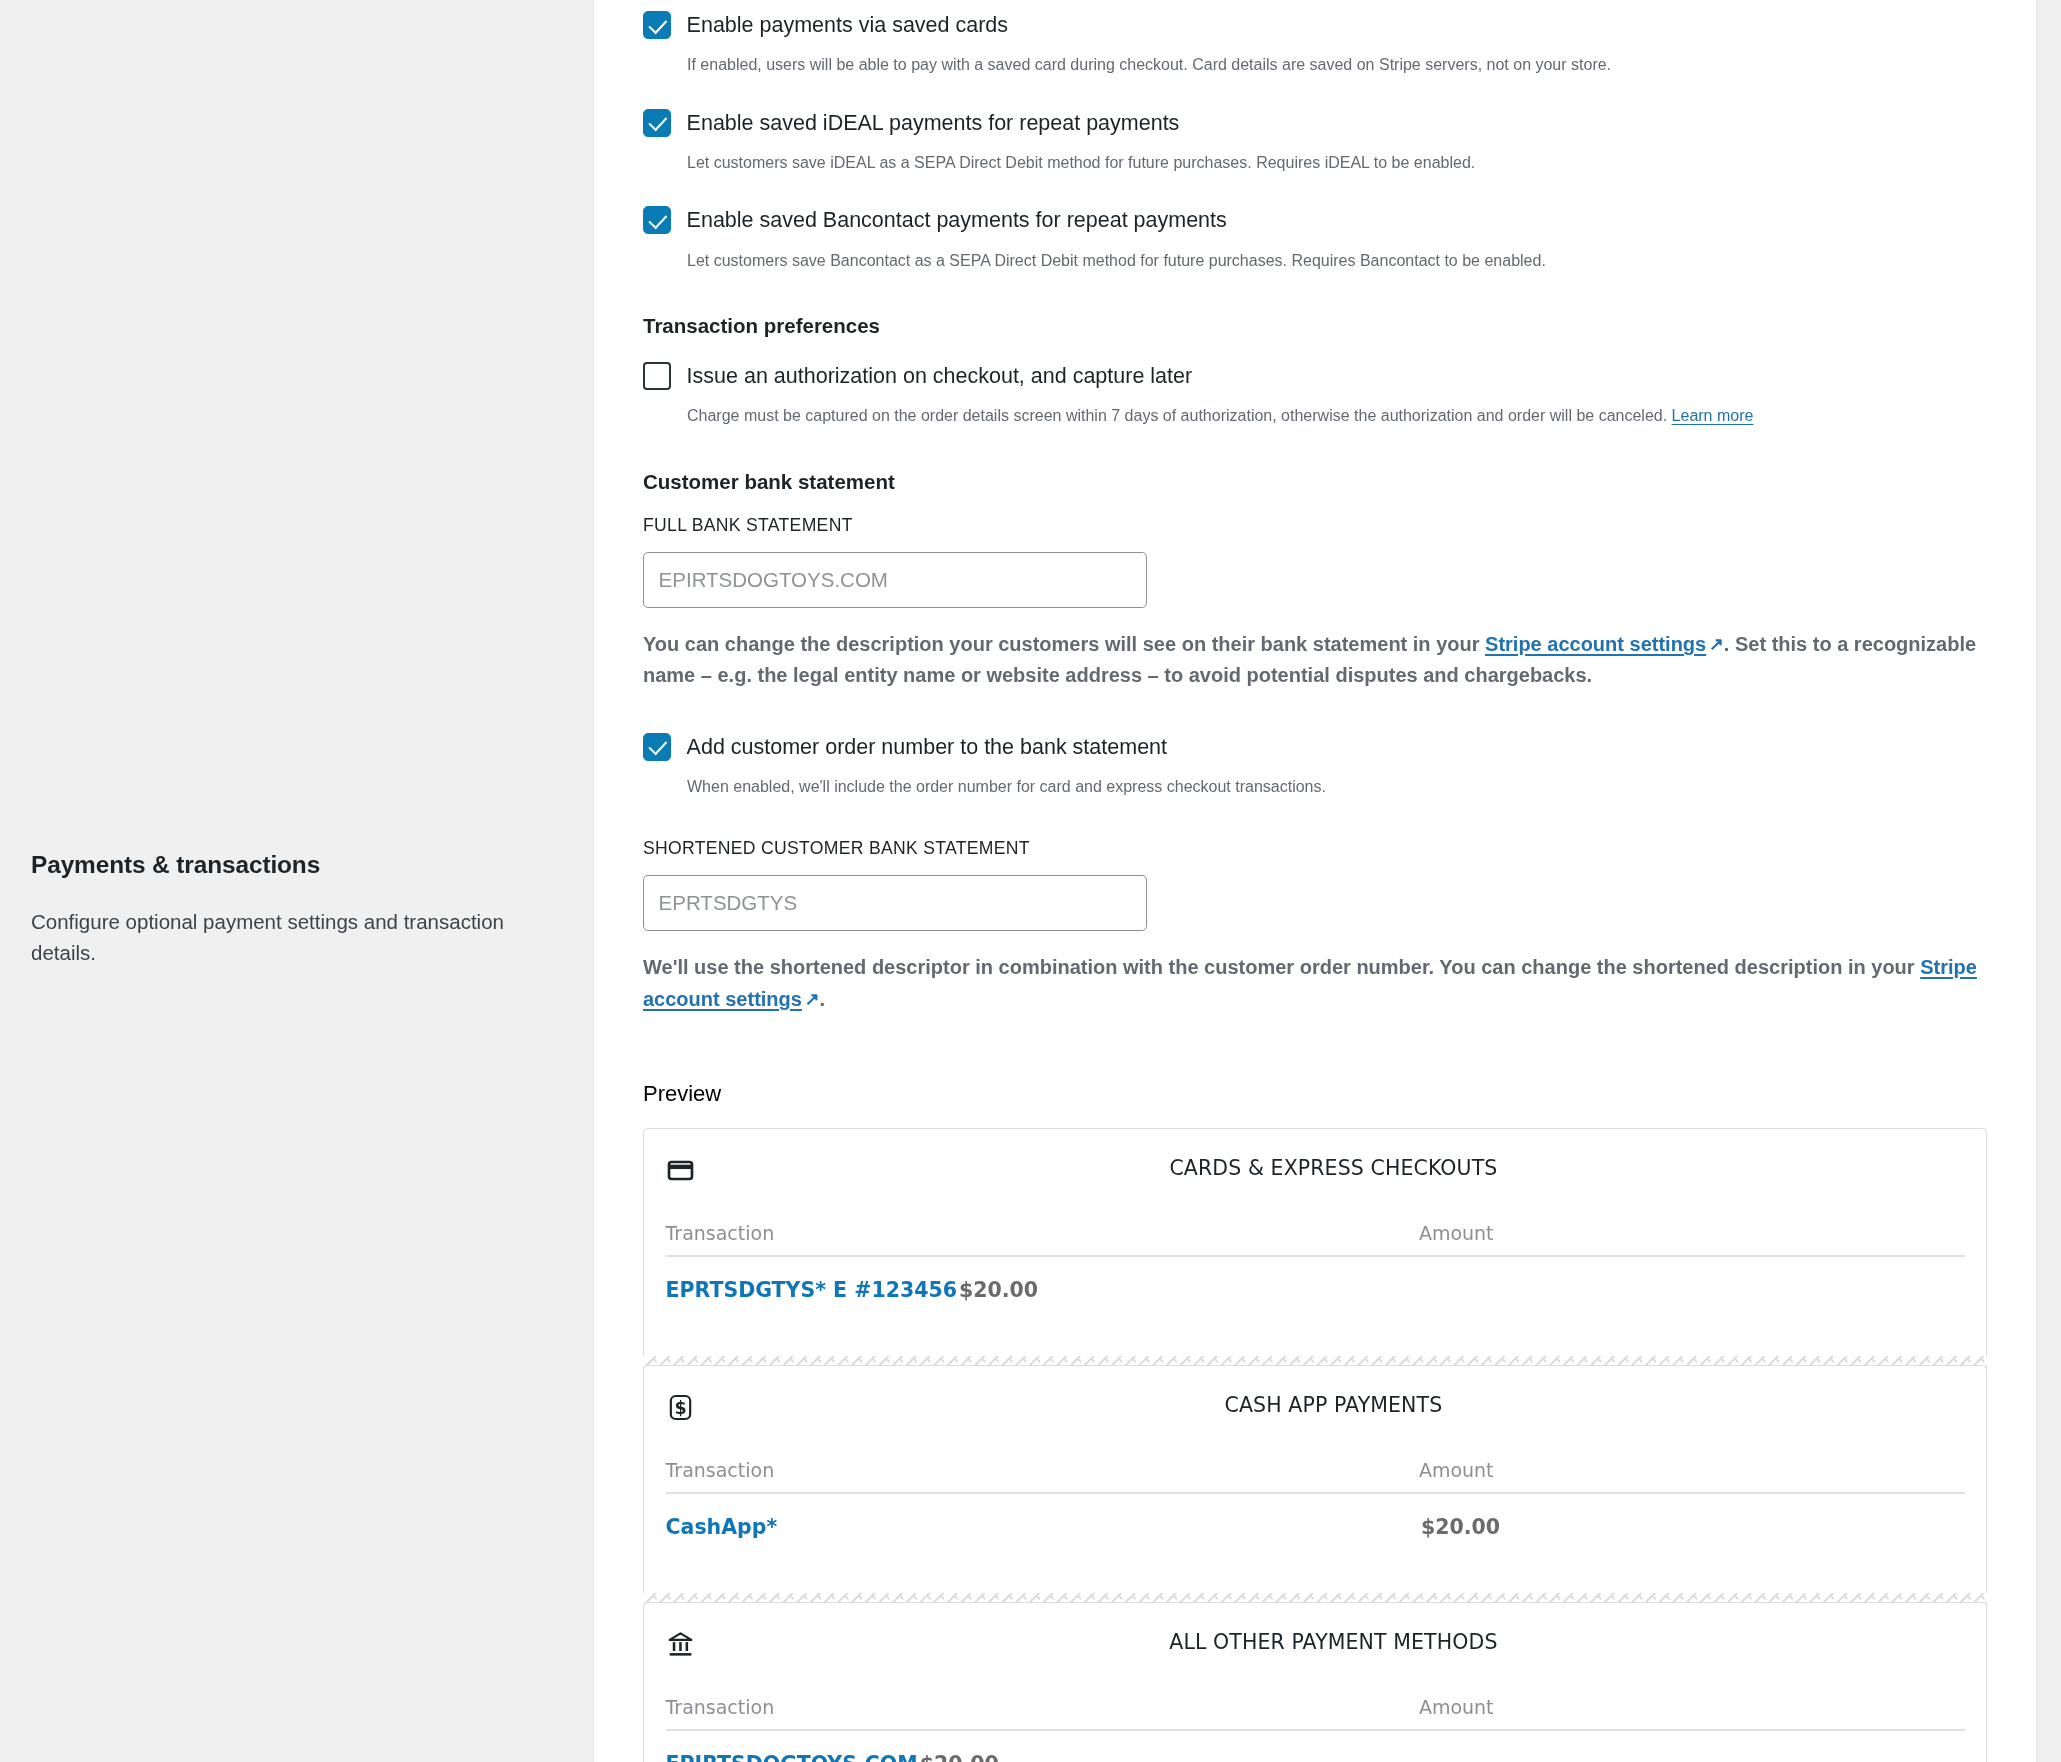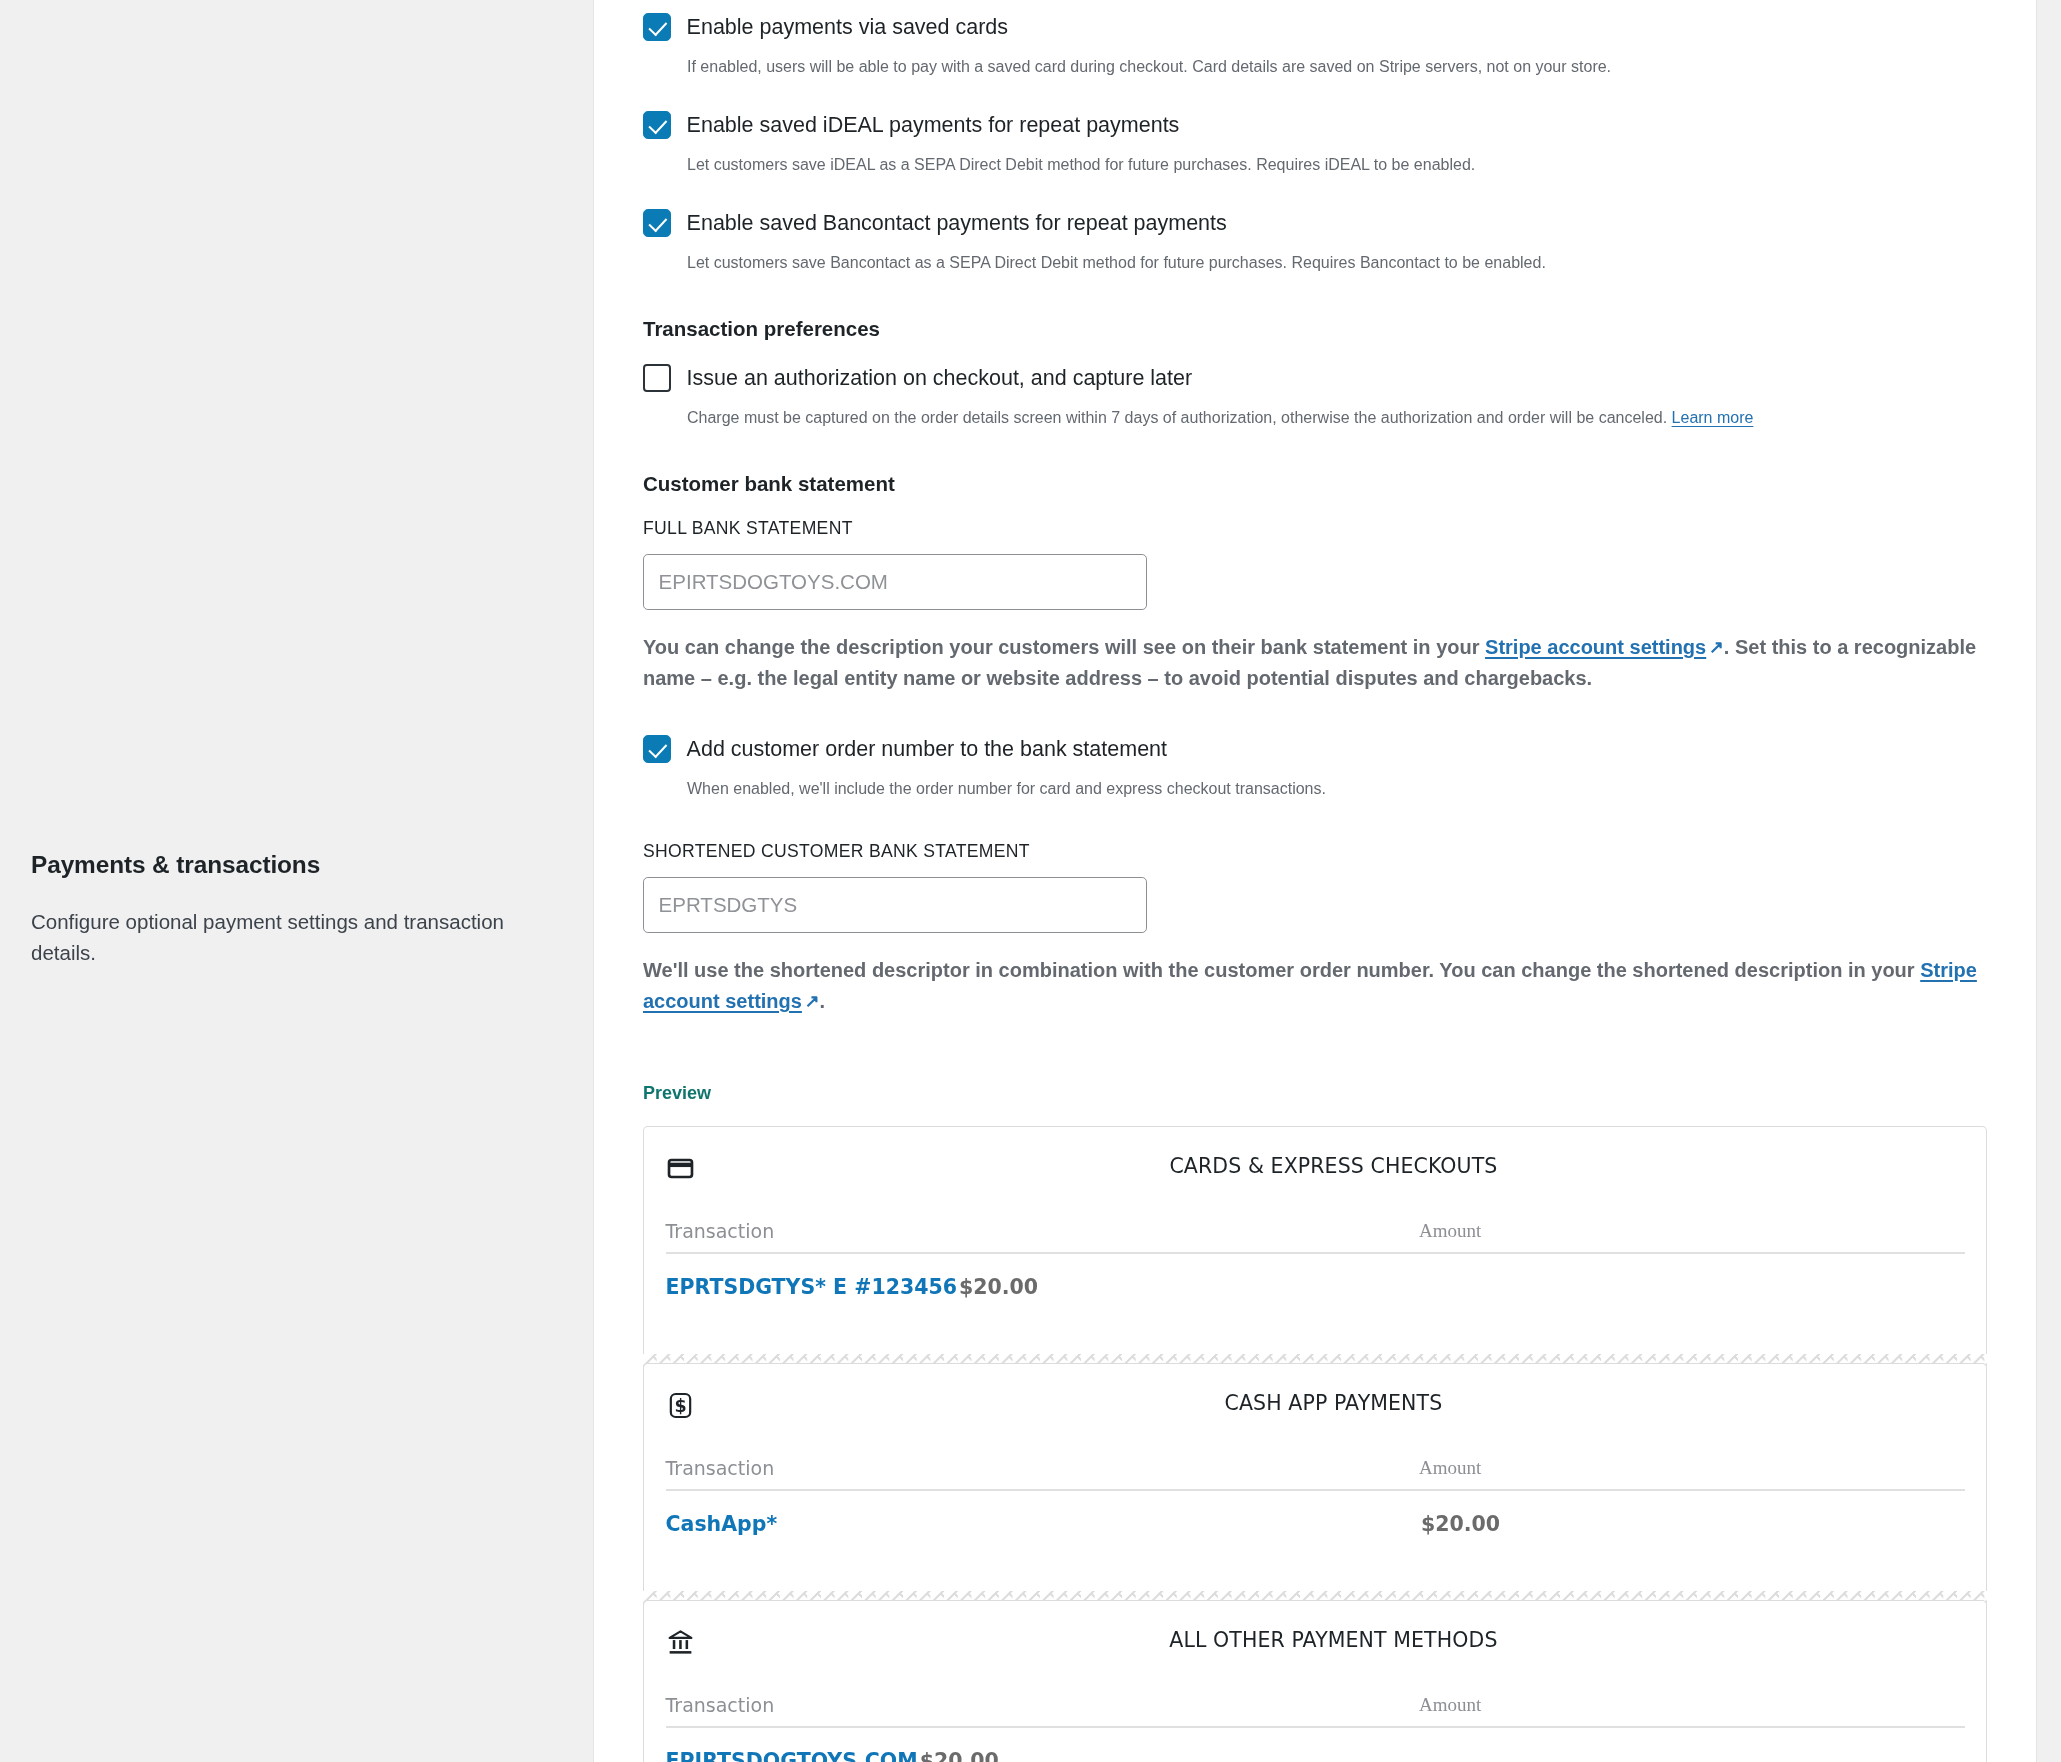--- a/index.html
+++ b/index.html
@@ -147,23 +147,23 @@
     font-size: 20px;
     line-height: 1.56;
     color: #646970;
     margin: 21.5px 0 0 0;
     max-width: 1356px;
     font-weight: bold;
   }
 
   
   .preview-head {
-    font-size: 18px;
-    font-weight: 700;
-    color: #0f766e;
+    font-size: 22px;
+    font-weight: 400;
+    color: #000000;
     margin: 66px 0 21.5px 0;
   }
   .preview-grid {
     display: flex;
     gap: 9px;
     flex-direction: column;
   }
   .receipt {
     position: relative;
     flex: 1 1 0;
@@ -206,21 +206,21 @@
     margin-top: 37px;
   }
   .rt-head {
     display: flex;
     font-size: 19px;
     color: #8c8f94;
     padding-bottom: 10.7px;
     border-bottom: 2px solid #e0e0e0;
   }
   .rt-head .c1 { flex: 0 0 58%; }
-  .rt-head .c2 { flex: 1 1 auto; font-family: Liberation Serif, serif; }
+  .rt-head .c2 { flex: 1 1 auto; }
   .rt-row {
     display: flex;
     font-size: 20.5px;
     font-weight: 700;
     padding-top: 21px;
   }
   .rt-row .c1 { flex: 0 0 auto; color: #1076b8; max-width: 62%; }
   .rt-row .c2 { color: #6b6b6b; padding-left: 2px; white-space: nowrap; }
   .receipt.wide-txn .rt-row .c1 { max-width: none; }
 </style>

